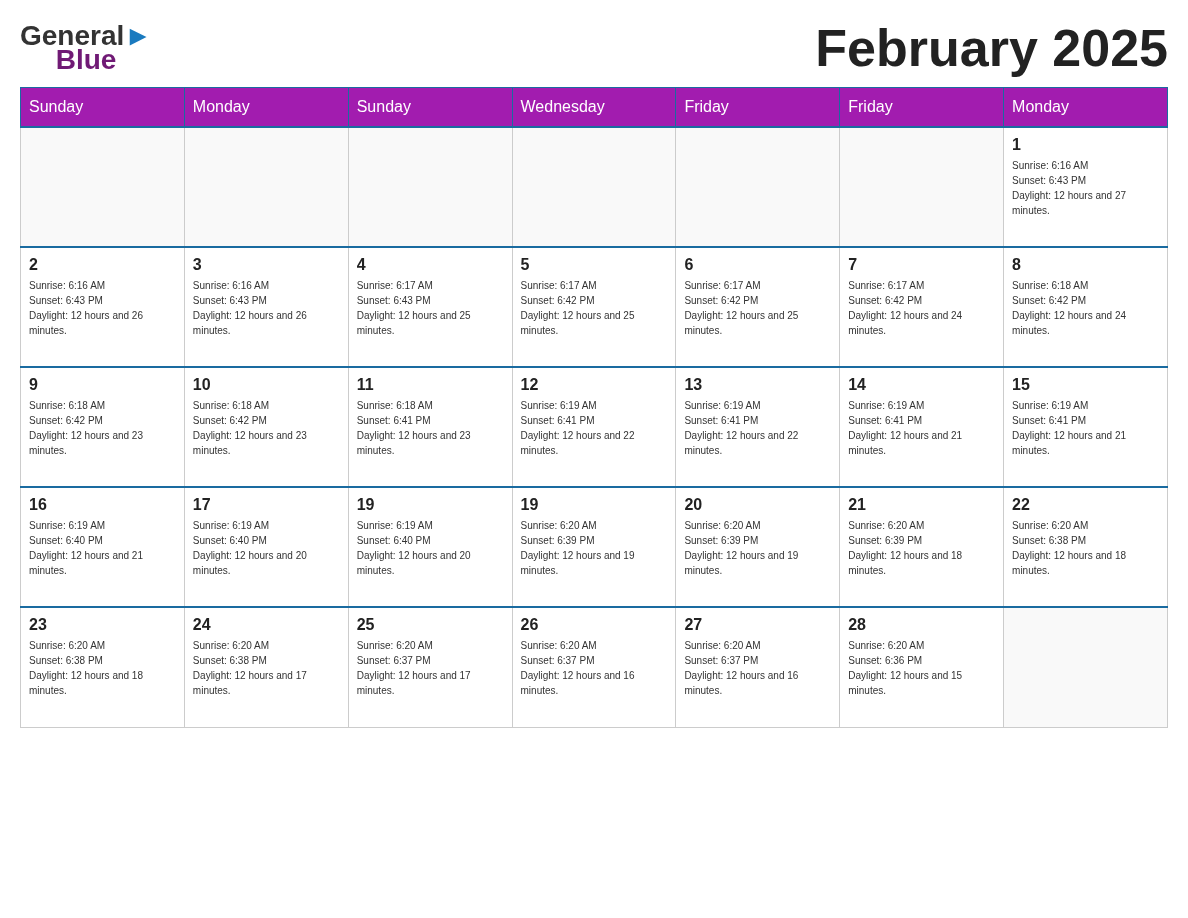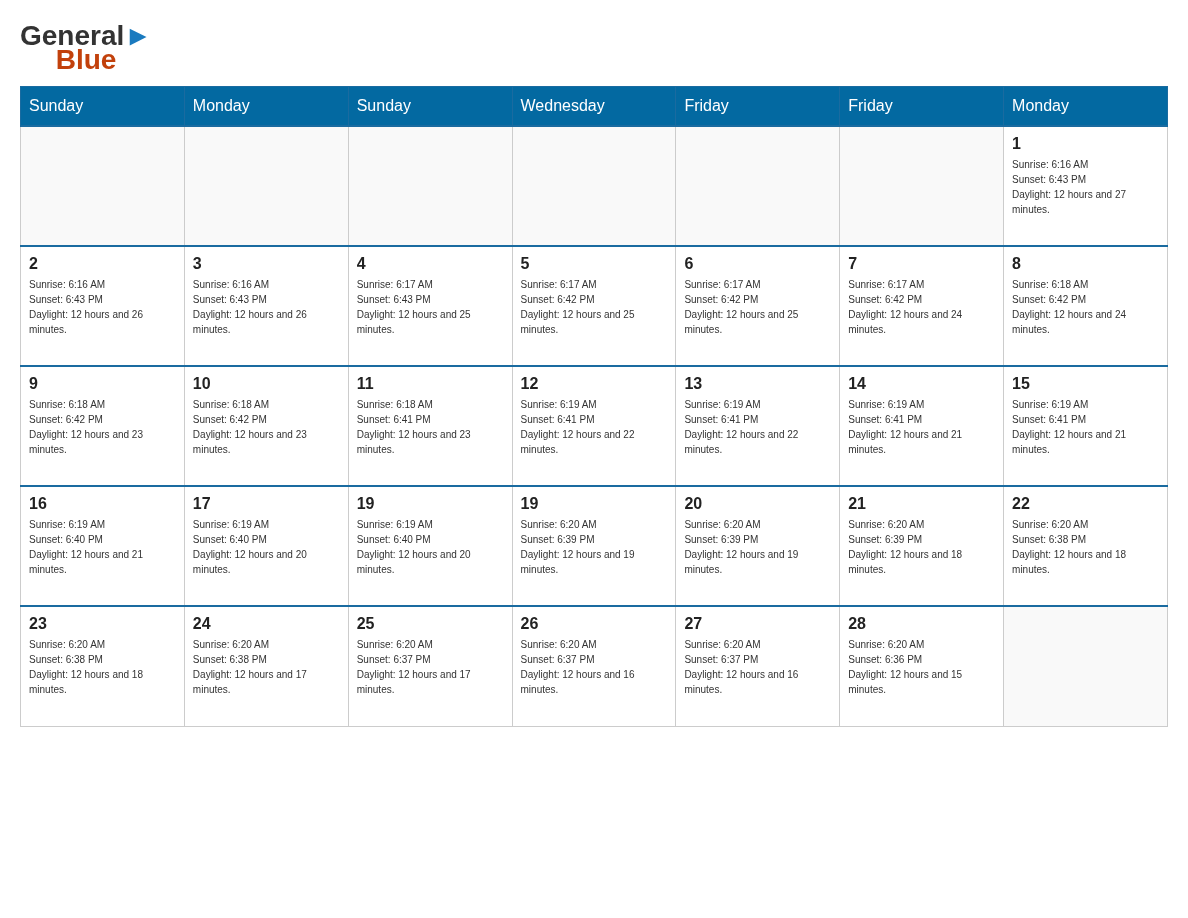--- a/index.html
+++ b/index.html
@@ -25,21 +25,21 @@
       font-size: 28px;
       font-weight: bold;
       color: #333;
     }
     .logo-general span {
       color: #1a7abf;
     }
     .logo-blue {
       font-size: 28px;
       font-weight: bold;
-      color: #c2410c;
+      color: #701a75;
       margin-top: -8px;
     }
     .title-section {
       text-align: right;
     }
     .month-year {
       font-size: 52px;
       font-weight: bold;
       color: #222;
       line-height: 1.1;
@@ -48,21 +48,21 @@
       font-size: 20px;
       color: #444;
       margin-top: 4px;
     }
     .calendar {
       width: 100%;
       border-collapse: collapse;
       margin-top: 10px;
     }
     .calendar th {
-      background-color: #0369a1;
+      background-color: #a21caf;
       color: #fff;
       padding: 10px 8px;
       font-size: 16px;
       font-weight: normal;
       border: 1px solid #1a6ba0;
       text-align: left;
     }
     .calendar td {
       border: 1px solid #ccc;
       vertical-align: top;
@@ -93,20 +93,21 @@
 <body>
 
 <div class="header">
   <div class="logo">
     <div class="logo-general">
       General<span>►</span>
     </div>
     <div class="logo-blue">Blue</div>
   </div>
   <div class="title-section">
+    <div class="month-year">February 2025</div>
   </div>
 </div>
 
 <table class="calendar">
   <thead>
     <tr>
       <th>Sunday</th>
       <th>Monday</th>
       <th>Sunday</th>
       <th>Wednesday</th>

